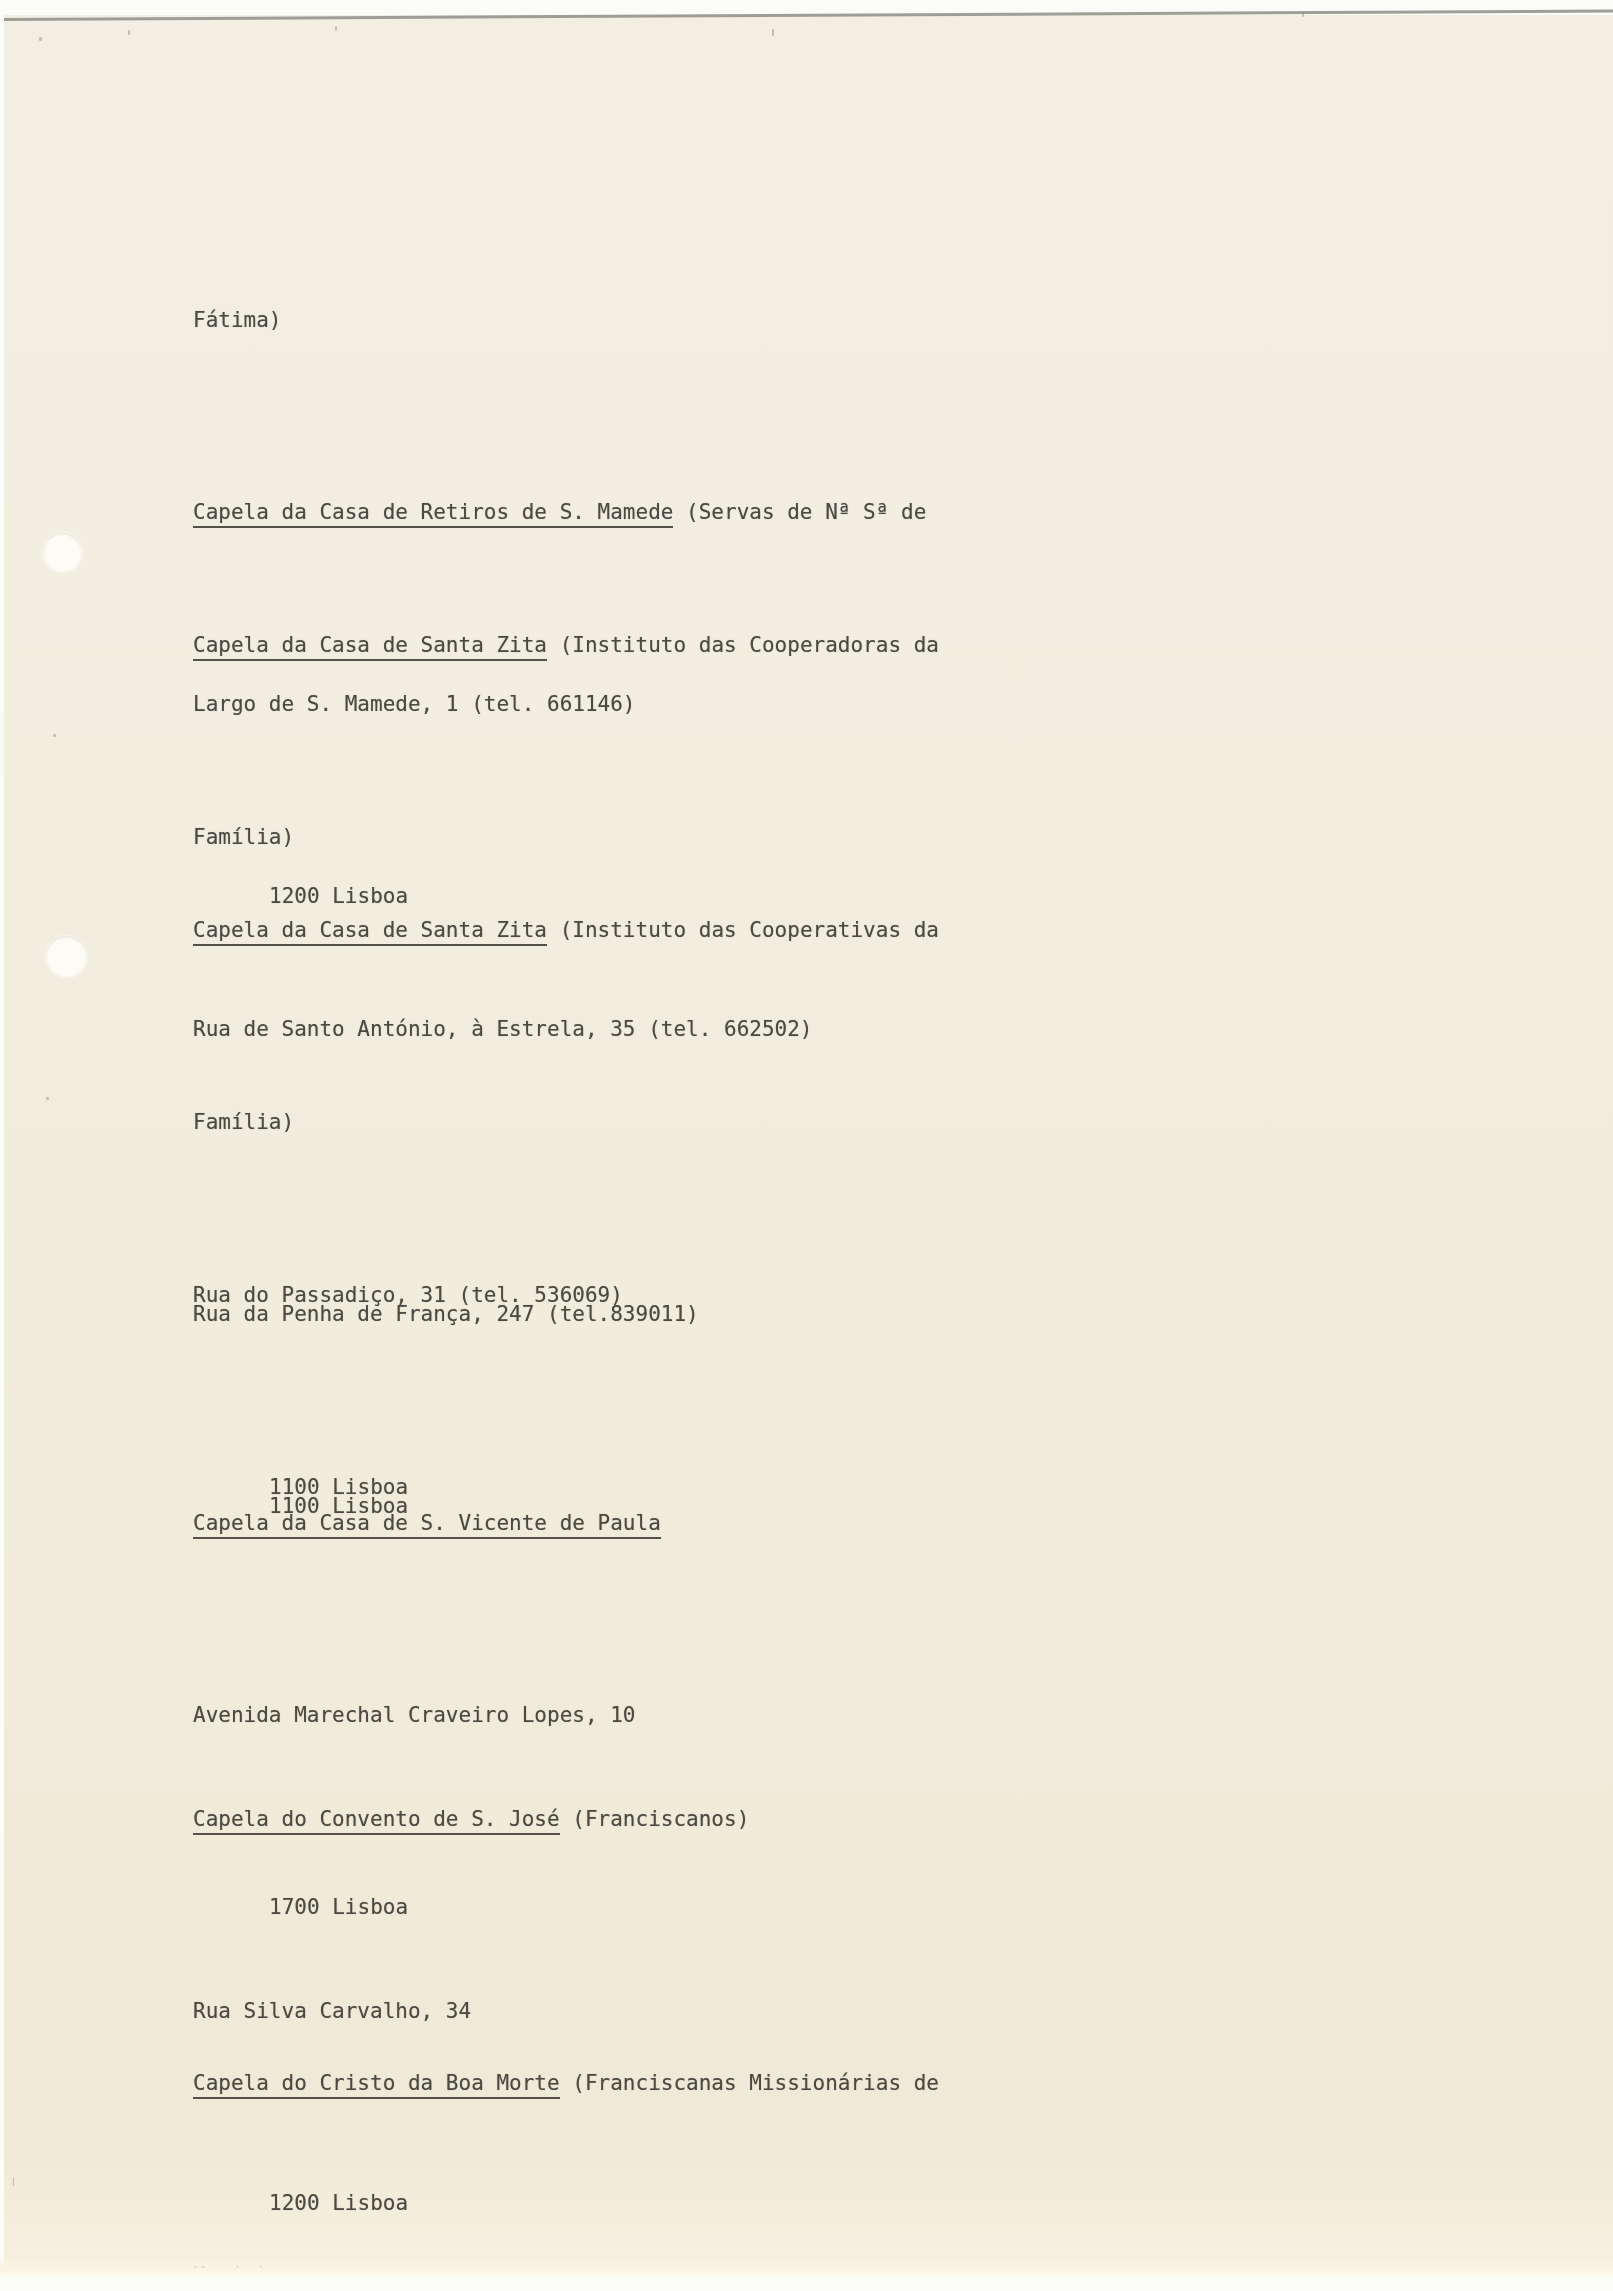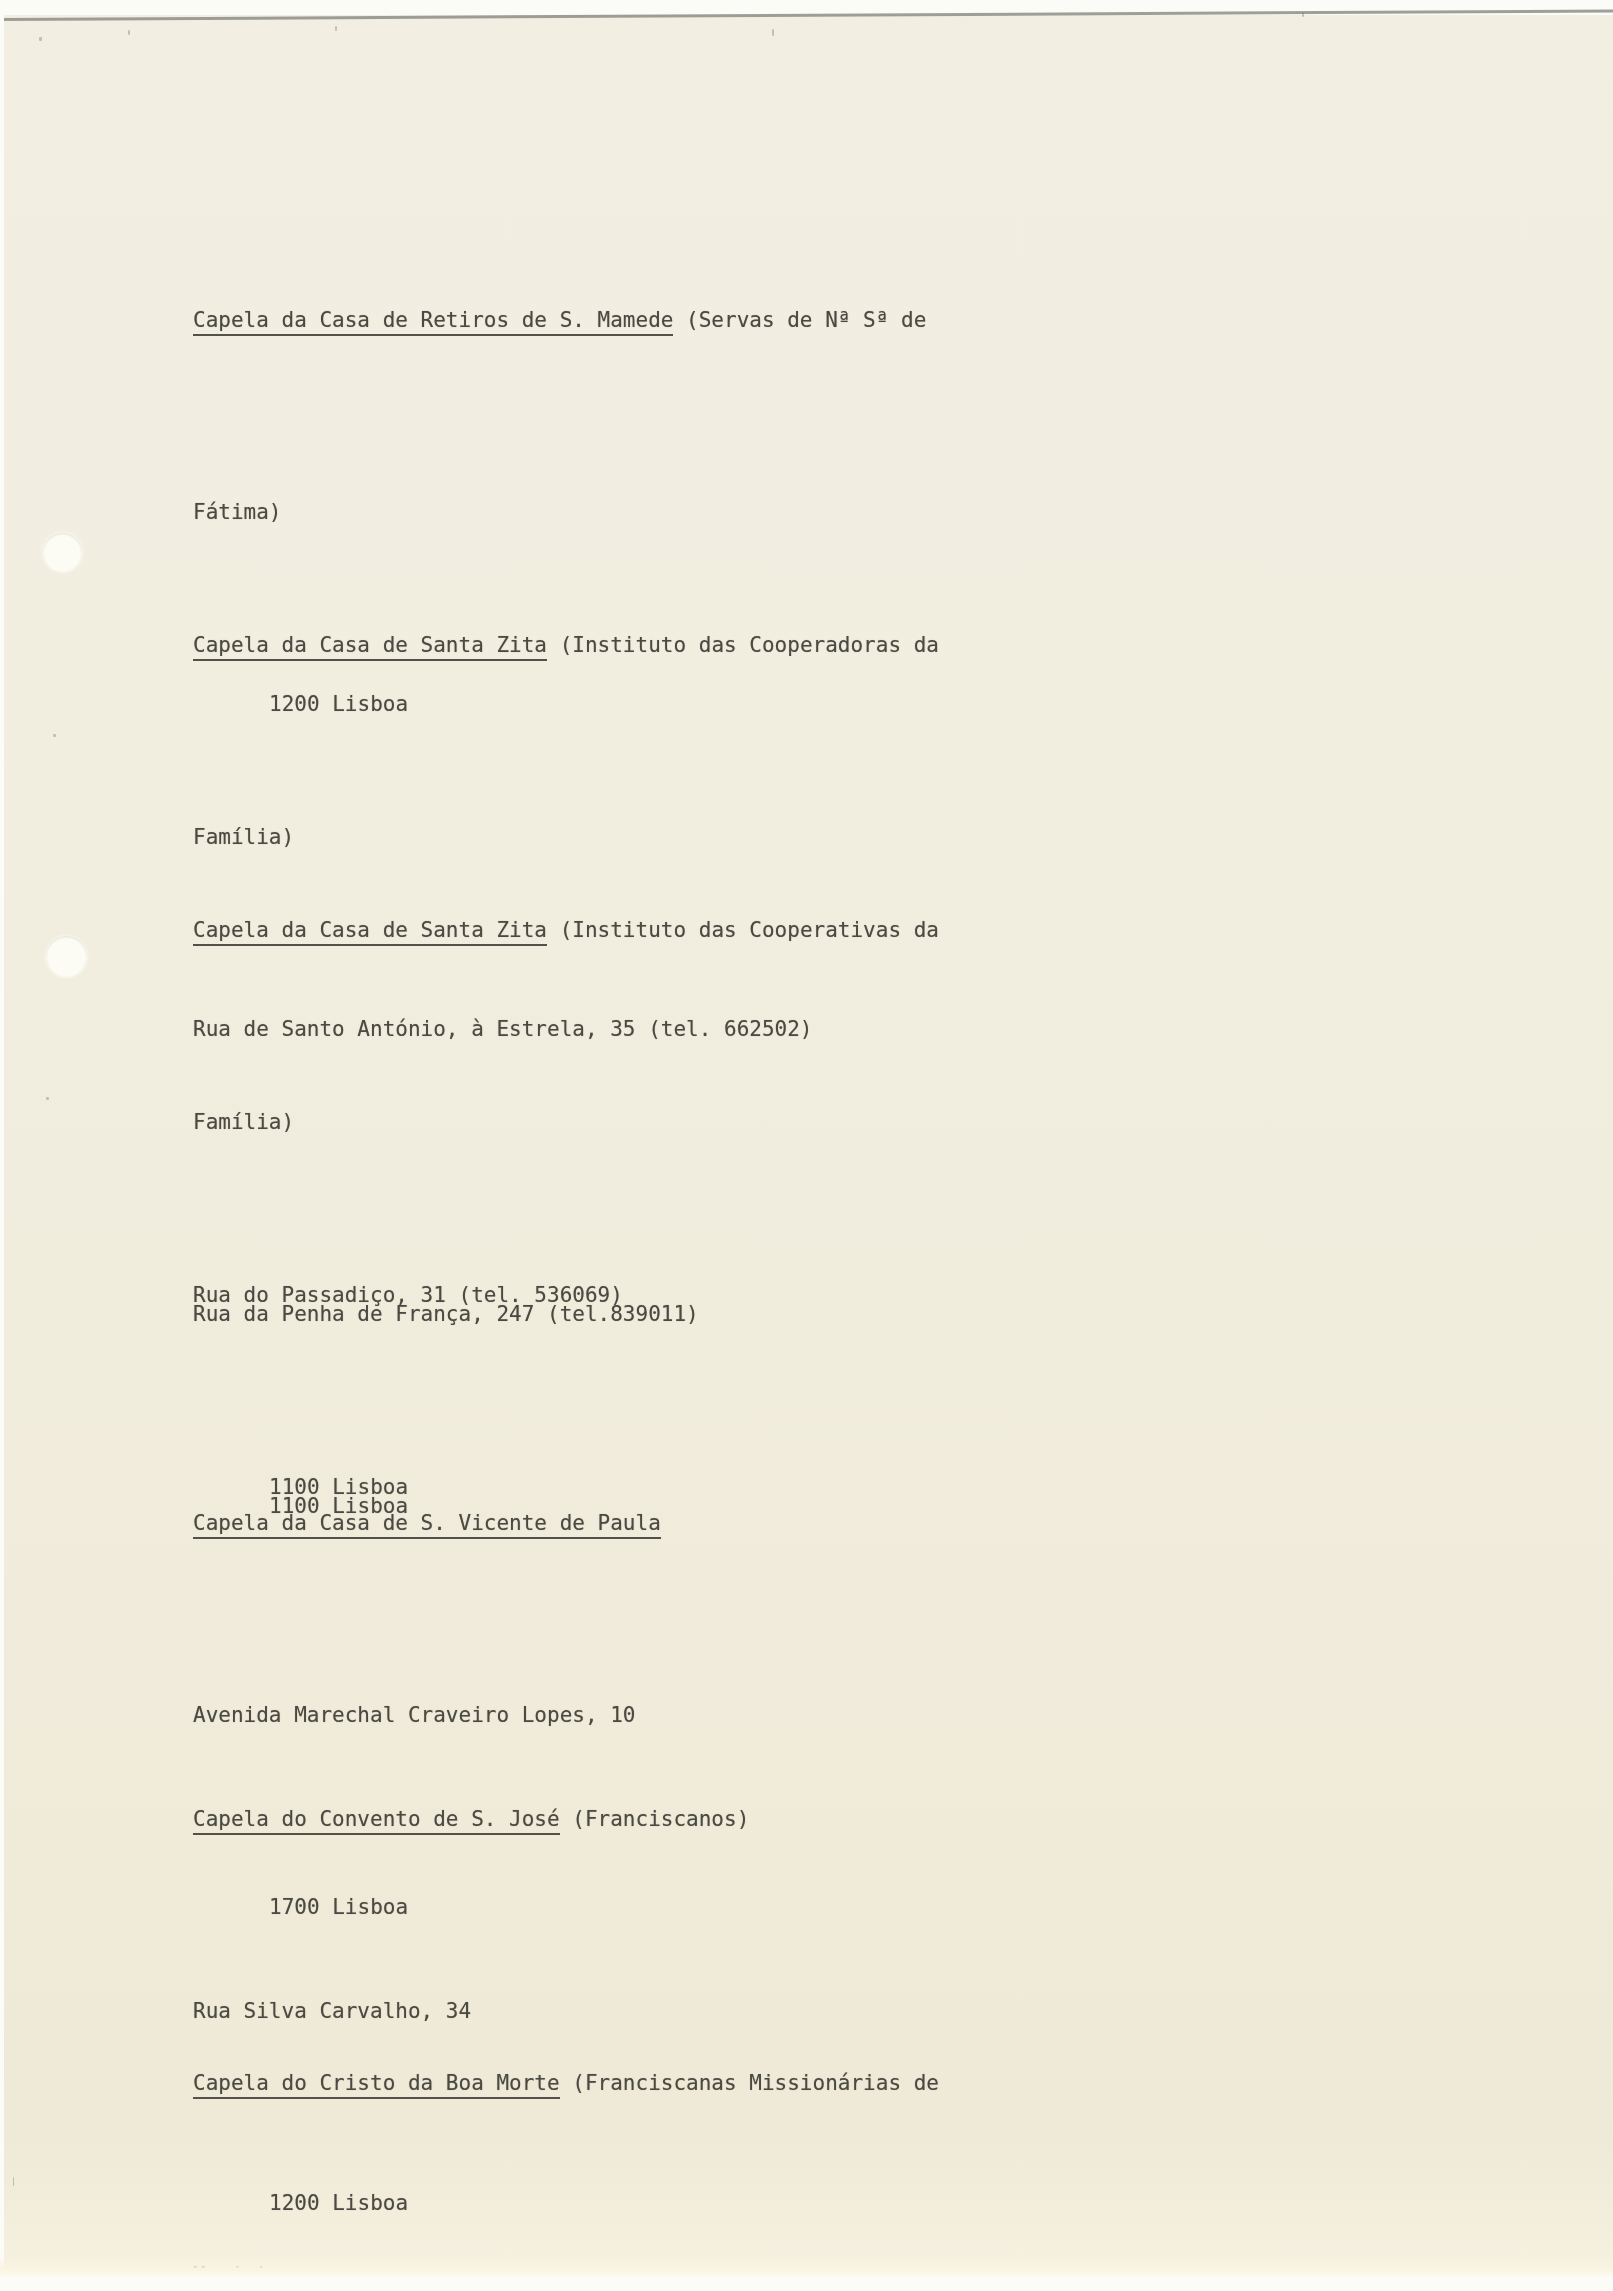--- a/index.html
+++ b/index.html
@@ -59,22 +59,23 @@
 <div class="speck" style="left:39px;top:37px;width:2.9px;height:3.9px;"></div>
 <div class="speck" style="left:128px;top:30px;width:1.9px;height:4.8px;"></div>
 <div class="speck" style="left:335px;top:26px;width:1.9px;height:4.8px;"></div>
 <div class="speck" style="left:772px;top:29px;width:1.9px;height:6.8px;"></div>
 <div class="speck" style="left:1302px;top:11.6px;width:1.9px;height:5.8px;"></div>
 <div class="speck" style="left:53px;top:734px;width:2.9px;height:2.9px;"></div>
 <div class="speck" style="left:46px;top:1097px;width:2.9px;height:2.9px;"></div>
 <div class="speck" style="left:12.6px;top:2177px;width:1.9px;height:8.7px;"></div>
 
 <div class="entry" style="top:160px">
+  <div class="line">Fátima)</div>
   <div class="line"><span class="u">Capela da Casa de Retiros de S. Mamede</span><span> (Servas de Nª Sª de</span></div>
-  <div class="line">Fátima)</div>
+  <div class="line">Largo de S. Mamede, 1 (tel. 661146)</div>
   <div class="line postal">1200 Lisboa</div>
 </div>
 
 <div class="entry" style="top:485px">
   <div class="line"><span class="u">Capela da Casa de Santa Zita</span><span> (Instituto das Cooperadoras da</span></div>
   <div class="line">Família)</div>
   <div class="line">Rua de Santo António, à Estrela, 35 (tel. 662502)</div>
 </div>
 
 <div class="entry" style="top:770px">

